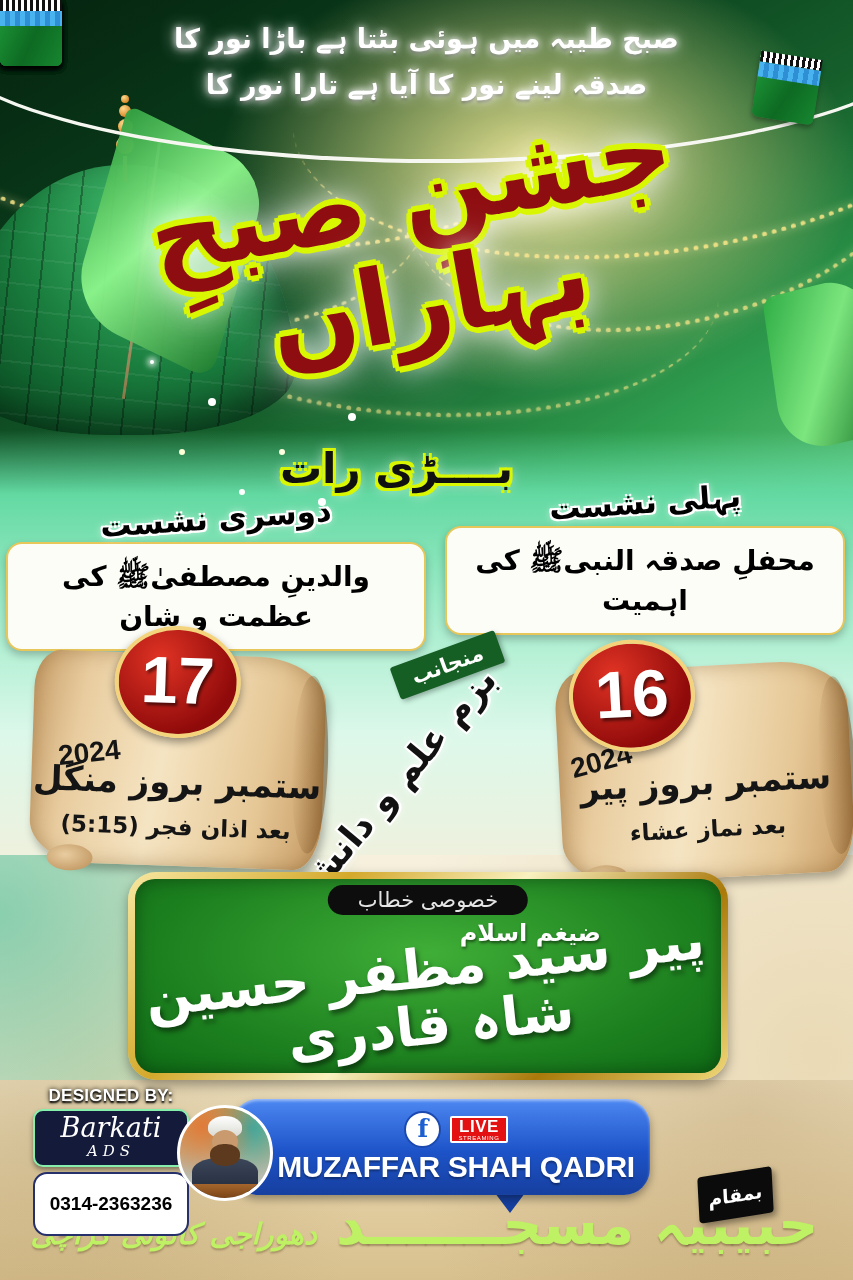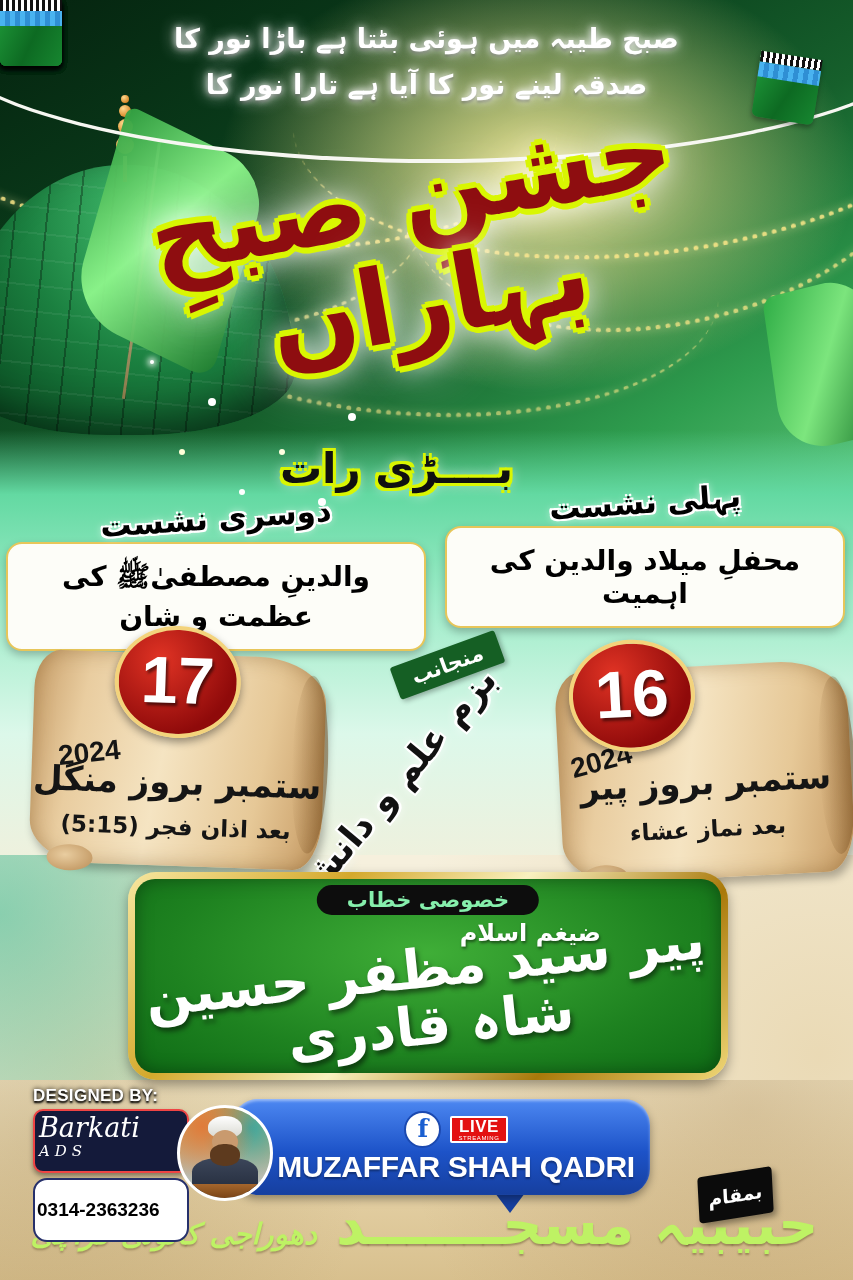--- a/index.html
+++ b/index.html
@@ -161,36 +161,36 @@
     text-shadow:-2px -2px 0 #fff,2px -2px 0 #fff,-2px 2px 0 #fff,2px 2px 0 #fff,0 0 12px #fff;}
 
   
   .speaker-frame{position:absolute;left:128px;top:872px;width:600px;height:208px;z-index:6;
     background:linear-gradient(135deg,#f7e7a0 0%,#d4a92c 28%,#f9f1c0 50%,#a9790a 76%,#f0d878 100%);
     border-radius:28px;padding:7px;box-shadow:0 5px 12px rgba(0,0,0,.35);box-sizing:border-box;}
   .speaker-panel{position:relative;width:100%;height:100%;border-radius:20px;direction:rtl;
     background:radial-gradient(ellipse at 50% 38%, #3fae37 0%, #1e8220 62%, #0e6b15 100%);
     box-shadow:inset 0 0 18px rgba(0,0,0,.35);}
   .speaker-heading{position:absolute;left:50%;top:6px;transform:translateX(-50%);
-    background:#0d0d0d;color:#86efac;font-size:21px;font-weight:bold;padding:3px 30px;
+    background:#0d0d0d;color:#e5e5e5;font-size:21px;font-weight:normal;padding:3px 30px;
     border-radius:18px;white-space:nowrap;}
   .speaker-prefix{position:absolute;right:120px;top:40px;color:#fff;font-size:24px;
     font-weight:bold;text-shadow:1px 2px 3px rgba(0,0,0,.5);}
   .speaker-name{position:absolute;left:12px;right:12px;top:52px;bottom:8px;
     display:flex;align-items:center;justify-content:center;transform:rotate(-6deg);
     color:#fff;font-size:54px;font-weight:bold;text-align:center;line-height:1.05;
     text-shadow:2px 4px 5px rgba(0,0,0,.5);}
 
   
-  .designedby{position:absolute;left:33px;top:1086px;width:156px;z-index:8;text-align:left;
+  .designedby{position:absolute;left:33px;top:1086px;width:156px;z-index:8;text-align:center;
     font-family:"Liberation Sans",sans-serif;}
   .db-label{color:#fff;font-size:17px;font-weight:bold;letter-spacing:.3px;
     text-shadow:0 2px 2px #000,0 0 5px #000;}
-  .db-box{margin-top:3px;background:#141a3a;border:2px solid #ef4444;border-radius:10px;
-    color:#fff;padding:3px 4px 11px;box-shadow:0 3px 5px rgba(0,0,0,.4);}
+  .db-box{margin-top:3px;background:#141a3a;border:2px solid #86efac;border-radius:10px;
+    color:#fff;padding:3px 4px 5px;box-shadow:0 3px 5px rgba(0,0,0,.4);}
   .db-brand{font-family:"DejaVu Serif",serif;font-style:italic;font-size:27px;line-height:1;}
   .db-sub{font-family:"DejaVu Serif",serif;font-style:italic;font-size:15px;
     letter-spacing:5px;margin-top:1px;}
   .db-phone{margin-top:5px;background:#fff;border:2px solid #26306b;border-radius:14px;
     font-size:19px;font-weight:bold;color:#000;padding:19px 2px;}
 
   
   .photo{position:absolute;left:177px;top:1105px;width:90px;height:90px;border-radius:50%;
     border:3px solid #fff;overflow:hidden;z-index:9;
     background:
@@ -285,21 +285,21 @@
   <div class="poem">
     <div class="poem-line">صبح طیبہ میں ہوئی بٹتا ہے باڑا نور کا</div>
     <div class="poem-line">صدقہ لینے نور کا آیا ہے تارا نور کا</div>
   </div>
 
   <div class="title">جشنِ صبحِ بہاراں</div>
   <div class="tagline">بــــڑی رات</div>
 
   <div class="session session-first">
     <div class="session-label">پہلی نشست</div>
-    <div class="session-box">محفلِ میلاد والدین کی اہمیت</div>
+    <div class="session-box">محفلِ صدقہ النبیﷺ کی اہمیت</div>
   </div>
   <div class="session session-second">
     <div class="session-label">دوسری نشست</div>
     <div class="session-box">والدینِ مصطفیٰﷺ کی عظمت و شان</div>
   </div>
 
   <div class="scroll scroll-right">
     <div class="scroll-body"></div>
     <div class="day-badge">16</div>
     <div class="scroll-year">2024</div>

